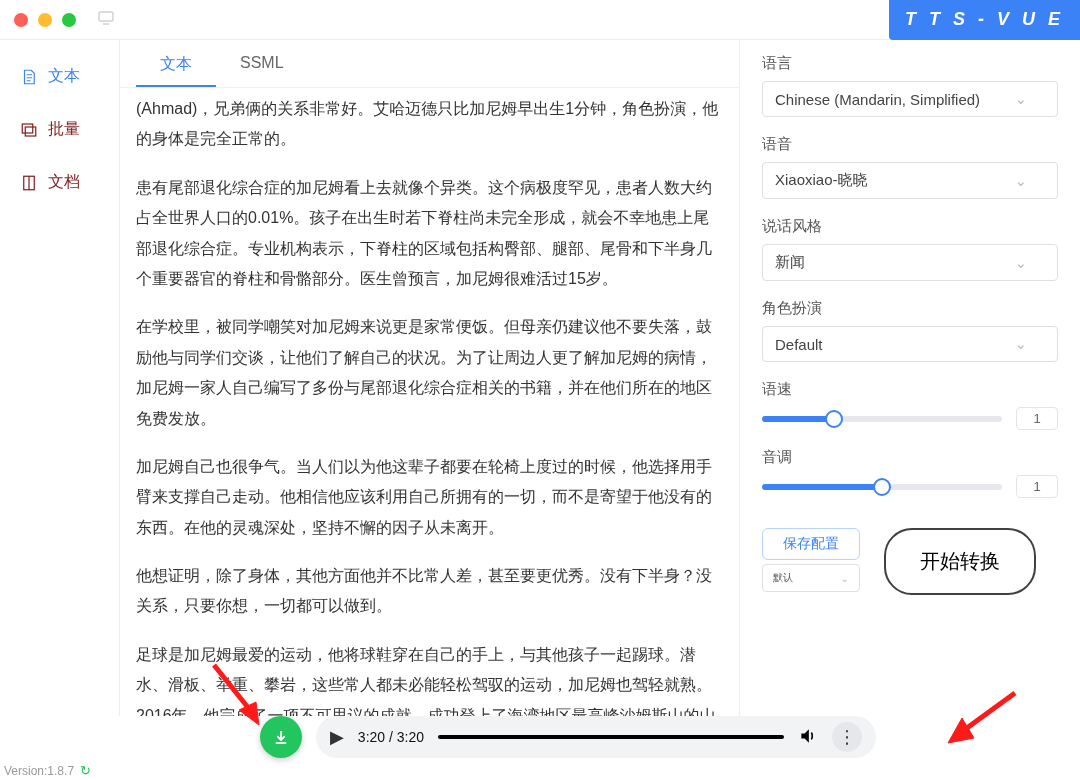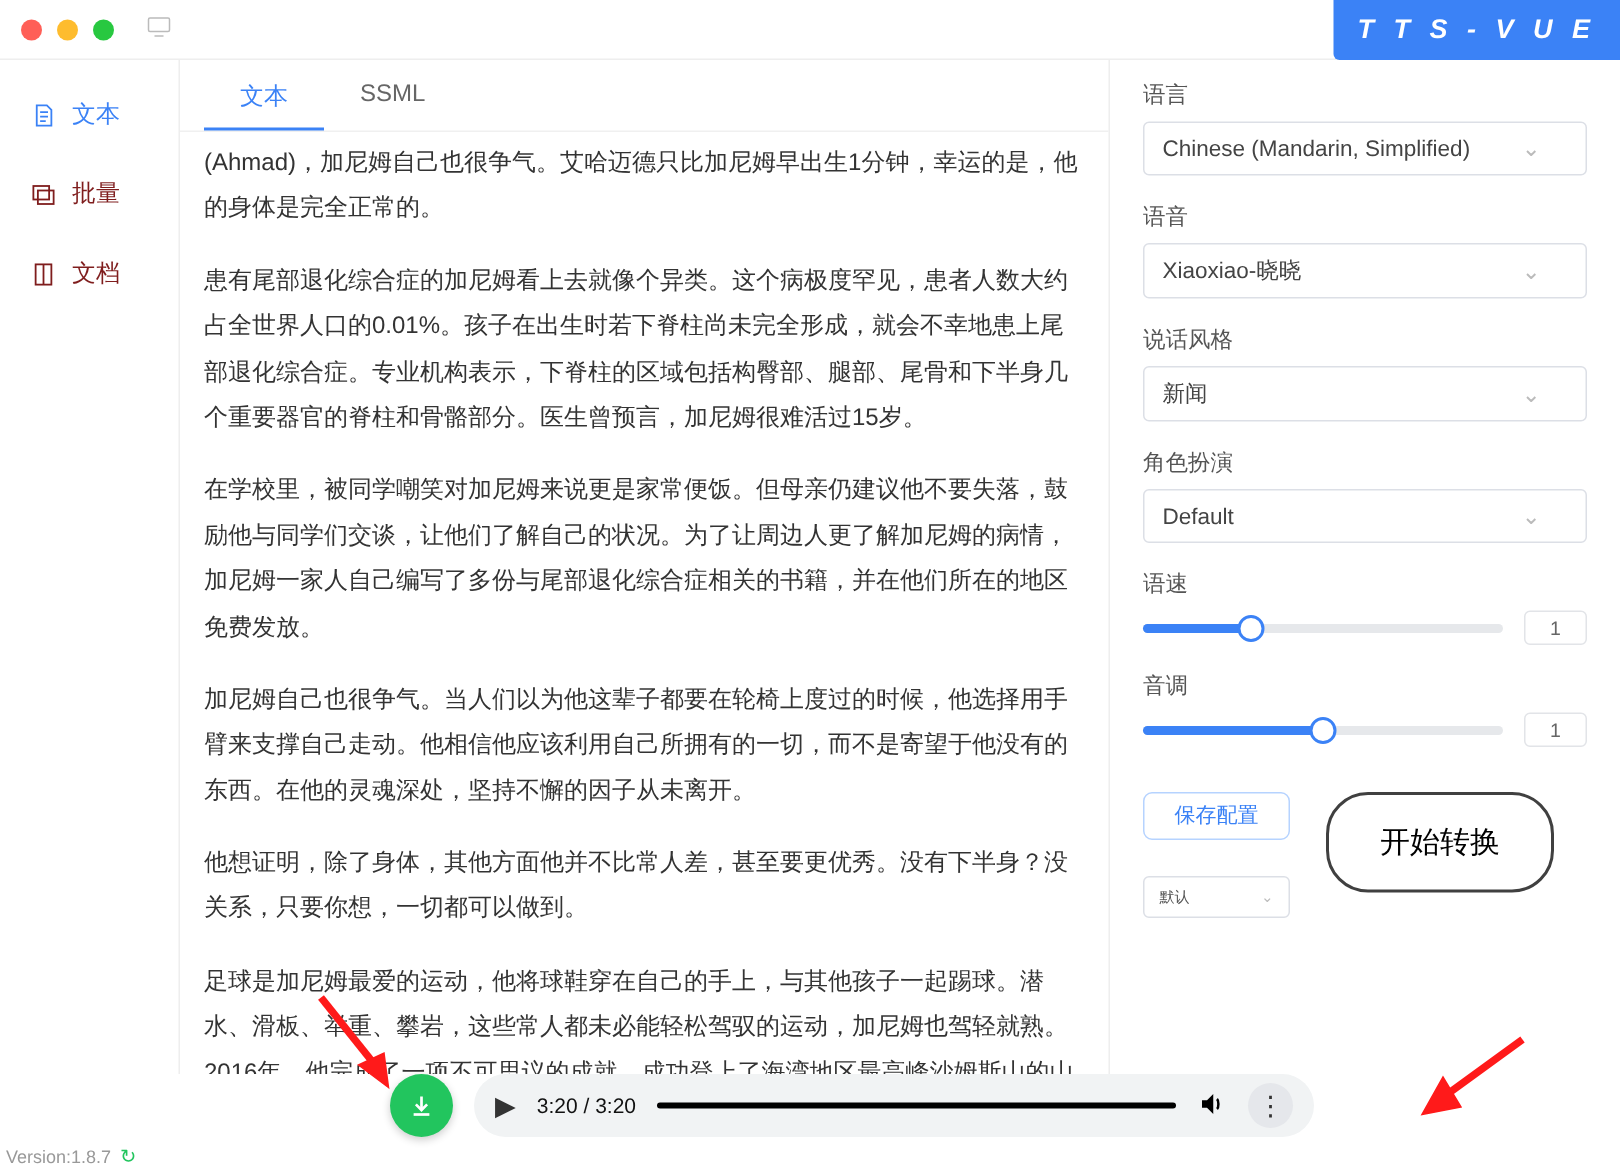--- a/index.html
+++ b/index.html
@@ -142,21 +142,21 @@
   }
   .slider-val {
     min-width: 42px; text-align:center;
     border: 1px solid #e2e4e8; border-radius: 4px;
     padding: 3px 0; color: #666; font-size: 13px;
   }
   .action-row {
     display:flex; gap: 24px; align-items:flex-start;
     margin-top: 30px;
   }
-  .save-col { display:flex; flex-direction:column; gap:24px; align-items:stretch; }
+  .save-col { display:flex; flex-direction:column; gap:4px; align-items:stretch; }
   .save-btn {
     border: 1px solid #b6d3ff;
     color: #3b82f6;
     background: #fff;
     border-radius: 6px;
     padding: 6px 20px;
     font-size: 14px;
     cursor: pointer;
   }
   .preset-select {
@@ -279,21 +279,21 @@
       <span>文档</span>
     </div>
   </div>
 
   <div class="center">
     <div class="tabs">
       <div class="tab active">文本</div>
       <div class="tab">SSML</div>
     </div>
     <div class="text-content">
-      <p>(Ahmad)，加尼姆自己也很争气。艾哈迈德只比加尼姆早出生1分钟，幸运的是，他的身体是完全正常的。</p>
+      <p>(Ahmad)，兄弟俩的关系非常好。艾哈迈德只比加尼姆早出生1分钟，角色扮演，他的身体是完全正常的。</p>
       <p>患有尾部退化综合症的加尼姆看上去就像个异类。这个病极度罕见，患者人数大约占全世界人口的0.01%。孩子在出生时若下脊柱尚未完全形成，就会不幸地患上尾部退化综合症。专业机构表示，下脊柱的区域包括构臀部、腿部、尾骨和下半身几个重要器官的脊柱和骨骼部分。医生曾预言，加尼姆很难活过15岁。</p>
       <p>在学校里，被同学嘲笑对加尼姆来说更是家常便饭。但母亲仍建议他不要失落，鼓励他与同学们交谈，让他们了解自己的状况。为了让周边人更了解加尼姆的病情，加尼姆一家人自己编写了多份与尾部退化综合症相关的书籍，并在他们所在的地区免费发放。</p>
       <p>加尼姆自己也很争气。当人们以为他这辈子都要在轮椅上度过的时候，他选择用手臂来支撑自己走动。他相信他应该利用自己所拥有的一切，而不是寄望于他没有的东西。在他的灵魂深处，坚持不懈的因子从未离开。</p>
       <p>他想证明，除了身体，其他方面他并不比常人差，甚至要更优秀。没有下半身？没关系，只要你想，一切都可以做到。</p>
       <p>足球是加尼姆最爱的运动，他将球鞋穿在自己的手上，与其他孩子一起踢球。潜水、滑板、举重、攀岩，这些常人都未必能轻松驾驭的运动，加尼姆也驾轻就熟。2016年，他完成了一项不可思议的成就，成功登上了海湾地区最高峰沙姆斯山的山顶。</p>
     </div>
   </div>
 
   <div class="panel">
     <div class="field">

